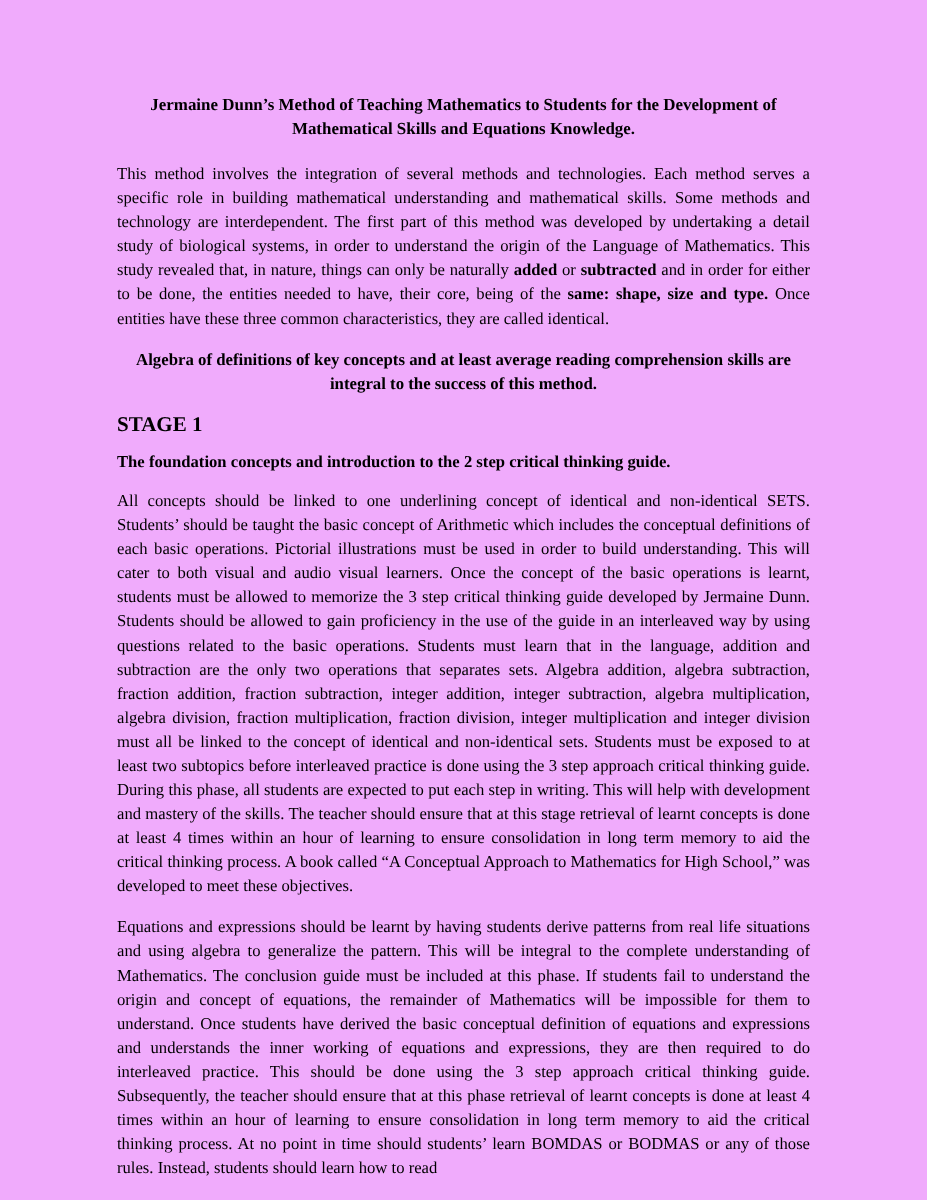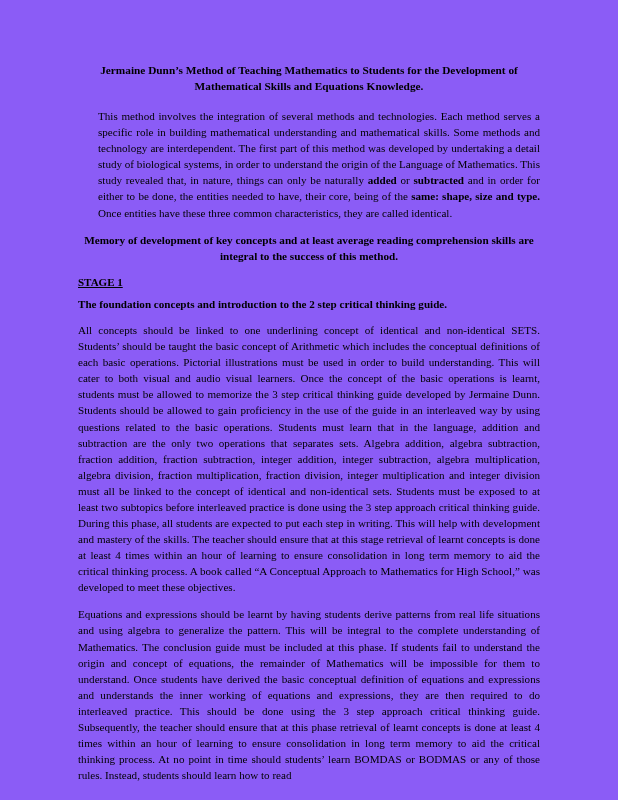--- a/index.html
+++ b/index.html
@@ -8,21 +8,21 @@
     background: #ffffff;
   }
   body {
     font-family: "Liberation Serif", serif;
     color: #000000;
   }
   .page {
     width: 618px;
     height: 800px;
     box-sizing: border-box;
-    background: #8b5cf6;
+    background: #f0abfc;
     padding: 62px 78px 0 78px;
     position: relative;
     overflow: hidden;
   }
   .doc-title {
     font-size: 11.3px;
     font-weight: bold;
     text-align: center;
     line-height: 1.42;
     margin: 0 0 14px 0;
@@ -30,34 +30,32 @@
   }
   p.body-text {
     font-size: 11.1px;
     line-height: 1.45;
     margin: 0 0 11px 0;
     text-align: justify;
     text-justify: inter-word;
   }
   p.intro-just {
     text-align: justify;
-    margin-left: 20px;
   }
   .center-bold {
     font-size: 11.2px;
     font-weight: bold;
     text-align: center;
     line-height: 1.45;
     margin: 0 0 12px 0;
     padding: 0 6px;
   }
   .stage-heading {
-    font-size: 11px;
+    font-size: 14px;
     font-weight: bold;
-    text-decoration: underline;
     margin: 0 0 10px 0;
   }
   .sub-heading {
     font-size: 11.1px;
     font-weight: bold;
     margin: 0 0 12px 0;
   }
   b.inline {
     font-weight: bold;
   }
@@ -68,21 +66,21 @@
 <div class="page">
 
   <h1 class="doc-title">
     <span>Jermaine Dunn’s Method of Teaching Mathematics to Students for the Development of</span>
     <br>
     <span>Mathematical Skills and Equations Knowledge.</span>
   </h1>
 
   <p class="body-text intro-just"><span>This method involves the integration of several methods and technologies. Each method serves a specific role in building mathematical understanding and mathematical skills. Some methods and technology are interdependent. The first part of this method was developed by undertaking a detail study of biological systems, in order to understand the origin of the Language of Mathematics. This study revealed that, in nature, things can only be naturally </span><b class="inline">added</b><span> or </span><b class="inline">subtracted</b><span> and in order for either to be done, the entities needed to have, their core, being of the </span><b class="inline">same: shape, size and type.</b><span> Once entities have these three common characteristics, they are called identical.</span></p>
 
-  <p class="center-bold">Memory of development of key concepts and at least average reading comprehension skills are integral to the success of this method.</p>
+  <p class="center-bold">Algebra of definitions of key concepts and at least average reading comprehension skills are integral to the success of this method.</p>
 
   <p class="stage-heading">STAGE 1</p>
 
   <p class="sub-heading">The foundation concepts and introduction to the 2 step critical thinking guide.</p>
 
   <p class="body-text">All concepts should be linked to one underlining concept of identical and non-identical SETS. Students’ should be taught the basic concept of Arithmetic which includes the conceptual definitions of each basic operations. Pictorial illustrations must be used in order to build understanding. This will cater to both visual and audio visual learners. Once the concept of the basic operations is learnt, students must be allowed to memorize the 3 step critical thinking guide developed by Jermaine Dunn. Students should be allowed to gain proficiency in the use of the guide in an interleaved way by using questions related to the basic operations. Students must learn that in the language, addition and subtraction are the only two operations that separates sets. Algebra addition, algebra subtraction, fraction addition, fraction subtraction, integer addition, integer subtraction, algebra multiplication, algebra division, fraction multiplication, fraction division, integer multiplication and integer division must all be linked to the concept of identical and non-identical sets. Students must be exposed to at least two subtopics before interleaved practice is done using the 3 step approach critical thinking guide. During this phase, all students are expected to put each step in writing. This will help with development and mastery of the skills. The teacher should ensure that at this stage retrieval of learnt concepts is done at least 4 times within an hour of learning to ensure consolidation in long term memory to aid the critical thinking process. A book called “A Conceptual Approach to Mathematics for High School,” was developed to meet these objectives.</p>
 
   <p class="body-text">Equations and expressions should be learnt by having students derive patterns from real life situations and using algebra to generalize the pattern. This will be integral to the complete understanding of Mathematics. The conclusion guide must be included at this phase. If students fail to understand the origin and concept of equations, the remainder of Mathematics will be impossible for them to understand. Once students have derived the basic conceptual definition of equations and expressions and understands the inner working of equations and expressions, they are then required to do interleaved practice. This should be done using the 3 step approach critical thinking guide. Subsequently, the teacher should ensure that at this phase retrieval of learnt concepts is done at least 4 times within an hour of learning to ensure consolidation in long term memory to aid the critical thinking process. At no point in time should students’ learn BOMDAS or BODMAS or any of those rules. Instead, students should learn how to read</p>
 
 </div>

